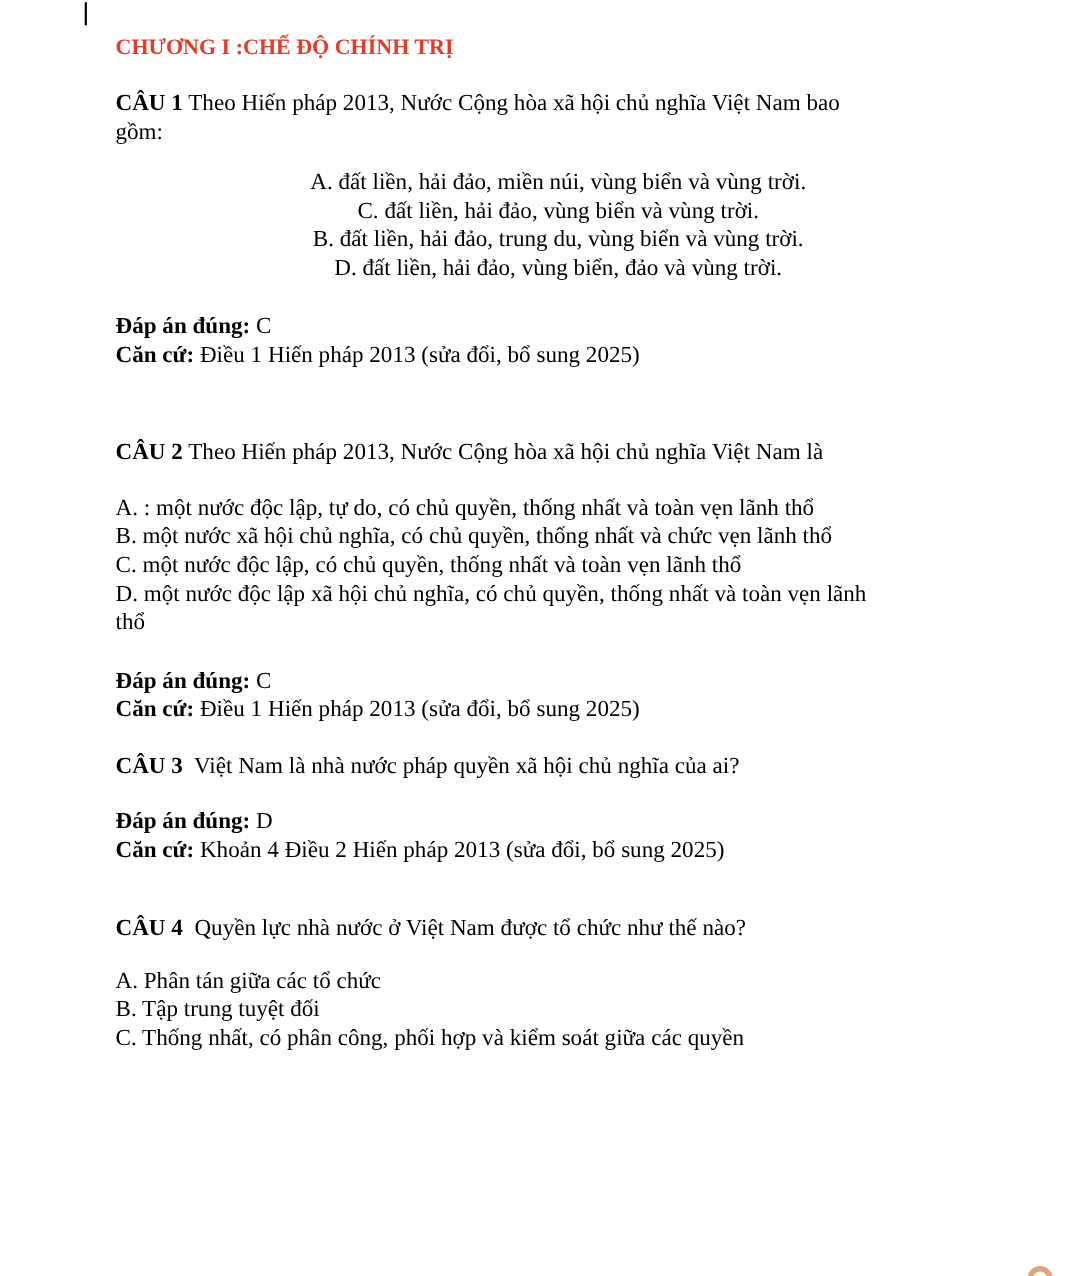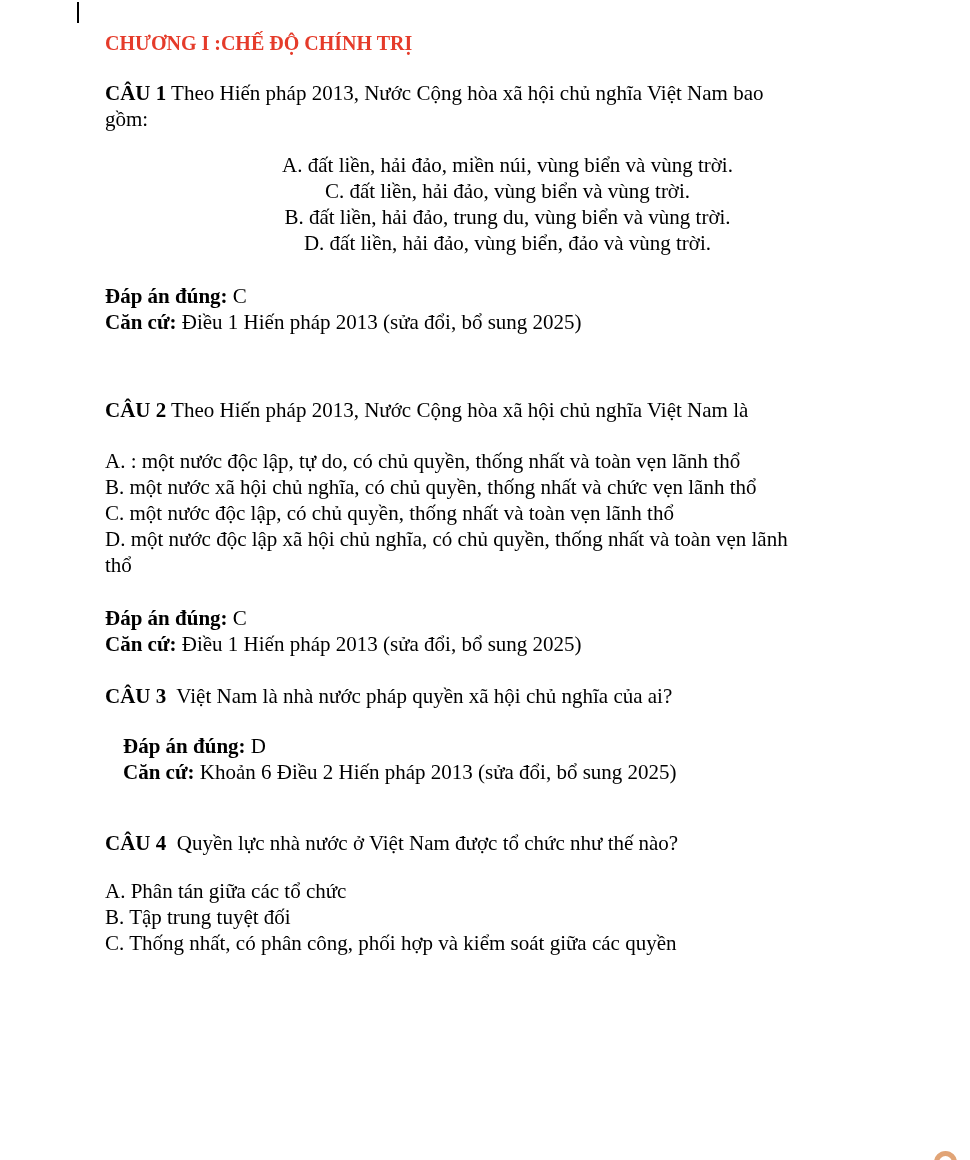--- a/index.html
+++ b/index.html
@@ -48,21 +48,21 @@
 
   
   .q1h { margin-top: 22px; }
   .q1o { margin-top: 20px; text-align: center; }
   .q1a { margin-top: 27px; }
   .q2h { margin-top: 62px; }
   .q2o { margin-top: 25px; }
   .q2a { margin-top: 27px; }
   .q3h { margin-top: 26px; }
   .q3o { margin-top: 18px; }
-  .q3a { margin-top: 24px; margin-left: 18px; }
+  .q3a { margin-top: 24px; }
   .q4h { margin-top: 45px; }
   .q4o { margin-top: 22px; }
 
   .ring {
     position: absolute;
     left: 934px;
     top: 1151px;
     width: 13px;
     height: 13px;
     border: 5px solid #e1a476; 
@@ -109,21 +109,21 @@
     <div class="para q2a">
       <div class="line"><span class="b">Đáp án đúng:</span><span class="seg"> C</span></div>
       <div class="line"><span class="b">Căn cứ:</span><span class="seg"> Điều 1 Hiến pháp 2013 (sửa đổi, bổ sung 2025)</span></div>
     </div>
 
     <div class="para q3h">
       <span class="b">CÂU 3</span><span class="seg">  Việt Nam là nhà nước pháp quyền xã hội chủ nghĩa của ai?</span>
     </div>
     <div class="para q3a">
       <div class="line"><span class="b">Đáp án đúng:</span><span class="seg"> D</span></div>
-      <div class="line"><span class="b">Căn cứ:</span><span class="seg"> Khoản 6 Điều 2 Hiến pháp 2013 (sửa đổi, bổ sung 2025)</span></div>
+      <div class="line"><span class="b">Căn cứ:</span><span class="seg"> Khoản 4 Điều 2 Hiến pháp 2013 (sửa đổi, bổ sung 2025)</span></div>
     </div>
 
     <div class="para q4h">
       <span class="b">CÂU 4</span><span class="seg">  Quyền lực nhà nước ở Việt Nam được tổ chức như thế nào?</span>
     </div>
     <div class="para q4o">
       <div class="line">A. Phân tán giữa các tổ chức</div>
       <div class="line">B. Tập trung tuyệt đối</div>
       <div class="line">C. Thống nhất, có phân công, phối hợp và kiểm soát giữa các quyền</div>
     </div>

